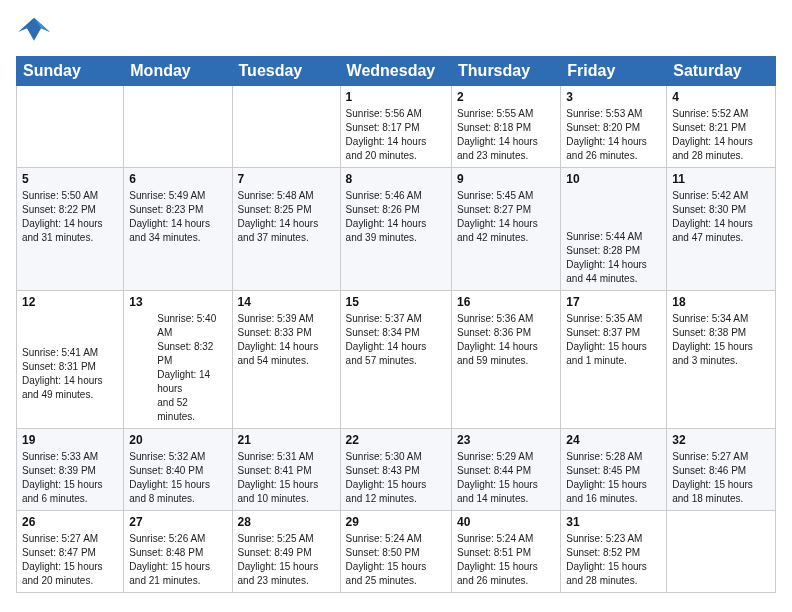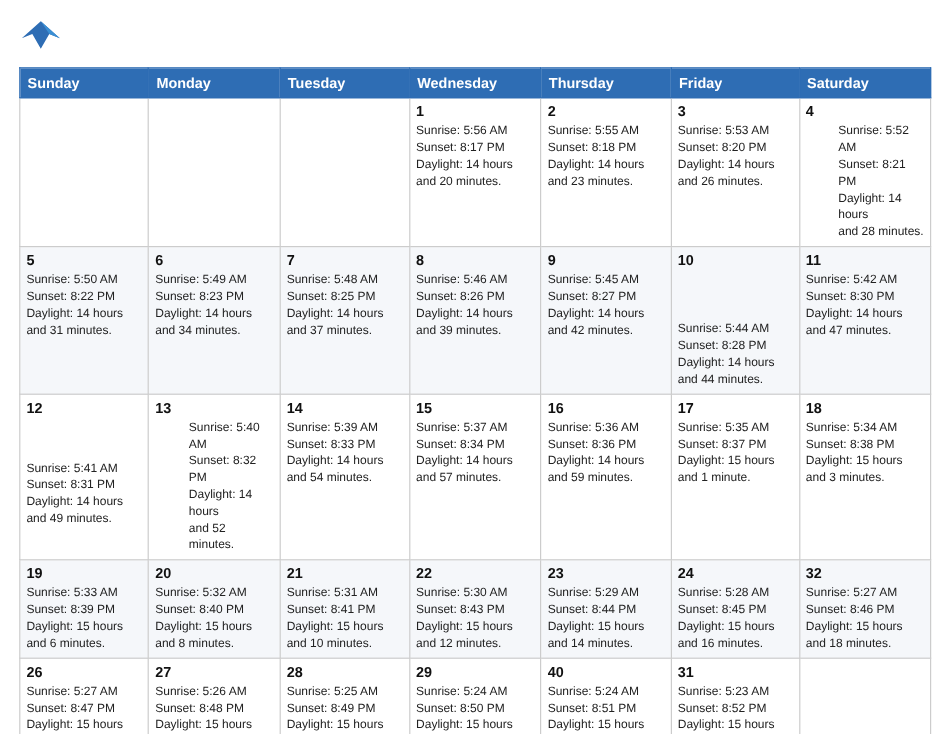--- a/index.html
+++ b/index.html
@@ -48,21 +48,21 @@
     .calendar {
       width: 100%;
       border-collapse: collapse;
       font-size: 11px;
     }
     .calendar th {
       background: #2e6db4;
       color: #fff;
       text-align: left;
       padding: 5px 6px;
-      font-size: 12px;
+      font-size: 16px;
       border: 1px solid #2e6db4;
     }
     .calendar td {
       border: 1px solid #ccc;
       vertical-align: top;
       padding: 4px 5px;
       width: 113px;
       min-height: 80px;
       background: #fff;
     }
@@ -137,21 +137,21 @@
         </td>
         <td>
           <div class="day-num">3</div>
           <div class="day-info" style="white-space: pre-line;">Sunrise: 5:53 AM
 Sunset: 8:20 PM
 Daylight: 14 hours
 and 26 minutes.</div>
         </td>
         <td>
           <div class="day-num">4</div>
-          <div class="day-info" style="white-space: pre-line; margin-left: 27px;">Sunrise: 5:52 AM
+          <div class="day-info" style="white-space: pre-line;">Sunrise: 5:52 AM
 Sunset: 8:21 PM
 Daylight: 14 hours
 and 28 minutes.</div>
         </td>
       </tr>
       <tr>
         <td>
           <div class="day-num">5</div>
           <div class="day-info" style="white-space: pre-line;">Sunrise: 5:50 AM
 Sunset: 8:22 PM

